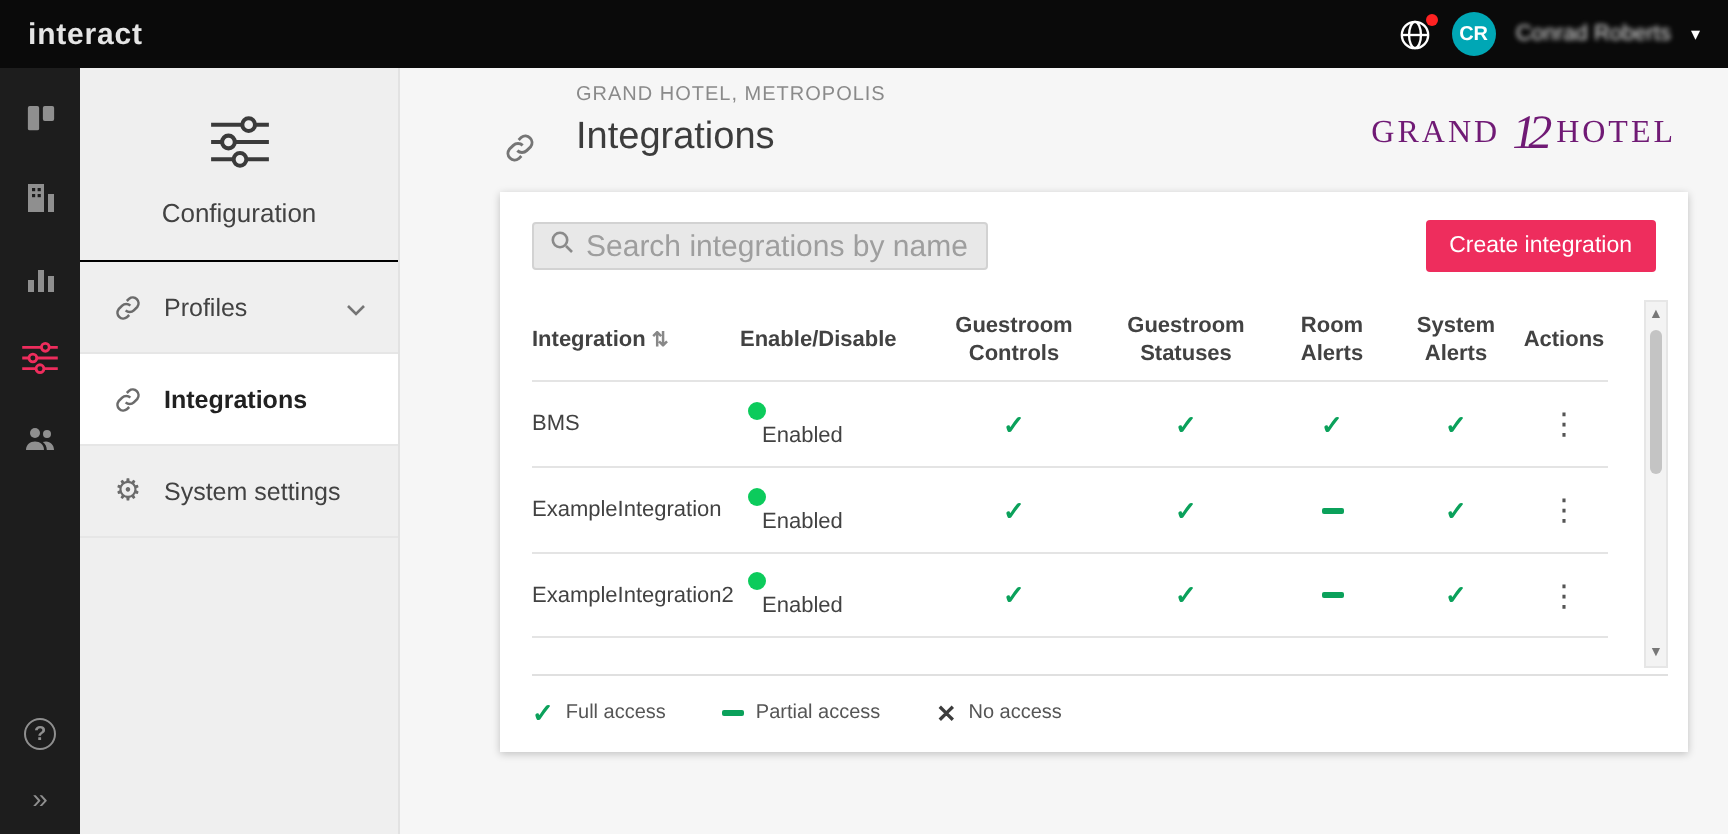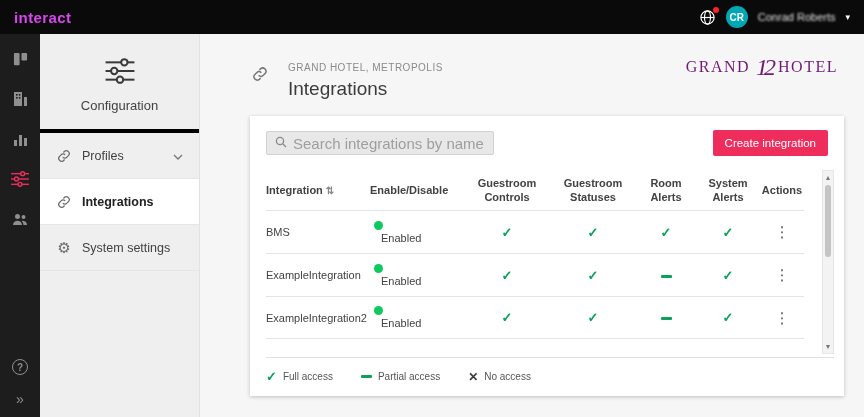--- a/index.html
+++ b/index.html
@@ -3,21 +3,21 @@
 <meta charset="utf-8">
 <style>
   * { box-sizing: border-box; margin: 0; padding: 0; }
   html,body { width:864px; height:417px; }
   body { font-family: "Liberation Sans", sans-serif; background:#e0e0e0; }
   .app { position:relative; width:864px; height:417px; overflow:hidden; background:#f6f6f6; }
 
   
   .topbar { position:absolute; top:0; left:0; right:0; height:34px; background:#0a0a0a;
             display:flex; align-items:center; justify-content:space-between; padding:0 14px; z-index:20; }
-  .logo { color:#d946ef; font-size:15px; font-weight:bold; letter-spacing:.4px; }
+  .logo { color:#e5e5e5; font-size:15px; font-weight:bold; letter-spacing:.4px; }
   .topbar-right { display:flex; align-items:center; gap:10px; }
   .globe-wrap { position:relative; width:17px; height:17px; cursor:pointer; }
   .globe-badge { position:absolute; top:-2px; right:-3px; width:6px; height:6px; border-radius:50%; background:#ff2222; }
   .avatar { width:22px; height:22px; border-radius:50%; background:var(--teal,#00a7b5); color:#fff;
             font-size:10px; font-weight:bold; display:flex; align-items:center; justify-content:center; cursor:pointer; }
   .username { color:#e4e4e4; font-size:11px; filter:blur(1.2px); cursor:pointer; }
   .caret { color:#fff; font-size:9px; cursor:pointer; }
 
   
   .rail { position:absolute; top:34px; left:0; bottom:0; width:40px; background:#1d1d1d;
@@ -27,31 +27,31 @@
   .rail-bottom { margin-top:auto; display:flex; flex-direction:column; align-items:center; gap:16px; }
   .help-circle { width:16px; height:16px; border:1.4px solid #8f8f8f; border-radius:50%; color:#8f8f8f;
                  font-size:10px; font-weight:bold; display:flex; align-items:center; justify-content:center; cursor:pointer; }
   .expand { color:#8f8f8f; font-size:14px; cursor:pointer; }
 
   
   .sidebar { position:absolute; top:34px; left:40px; bottom:0; width:160px; background:#efefef; border-right:1px solid #e2e2e2; }
   .config-head { padding:24px 0 16px; text-align:center; }
   .config-head .big-icon { color:#3a3a3a; }
   .config-title { margin-top:10px; font-size:13px; color:#424242; }
-  .menu { border-top:4px solid #000000; }
+  .menu { border-top:1px solid #000000; }
   .menu-item { height:46px; display:flex; align-items:center; gap:10px; padding:0 16px;
                font-size:12.5px; color:#424242; border-bottom:1px solid #e6e6e6; cursor:pointer; }
   .menu-item .mi-icon { width:16px; display:flex; align-items:center; justify-content:center; color:#6b6b6b; }
   .menu-item.active { background:#fff; font-weight:bold; color:#212121; }
   .menu-item .chev { margin-left:auto; color:#757575; }
   .gear-glyph { font-size:15px; line-height:1; }
 
   
   .main { position:absolute; left:230px; top:34px; right:0; bottom:0; background:#f6f6f6; }
-  .page-header { position:relative; padding:28px 20px 0 20px; }
+  .page-header { position:relative; padding:8px 20px 0 20px; }
   .ph-link { position:absolute; left:22px; top:32px; color:#757575; }
   .breadcrumb { margin-left:38px; font-size:10px; color:#8a8a8a; letter-spacing:.5px; }
   .page-title { margin-left:38px; margin-top:5px; font-size:19px; font-weight:normal; color:#3c3c3c; }
   .brand { position:absolute; right:26px; top:24px; display:flex; align-items:center; gap:3px;
            font-family:"Liberation Serif", serif; font-size:16px; letter-spacing:1.5px; color:#701a75; }
   .monogram { font-style:italic; font-size:24px; letter-spacing:-4px; line-height:0; padding:0 3px; }
 
   
   .card { position:relative; margin:16px 20px 0 20px; height:280px; background:#fff;
           box-shadow:0 1px 4px rgba(0,0,0,.22); padding:14px 16px 0 16px; }

